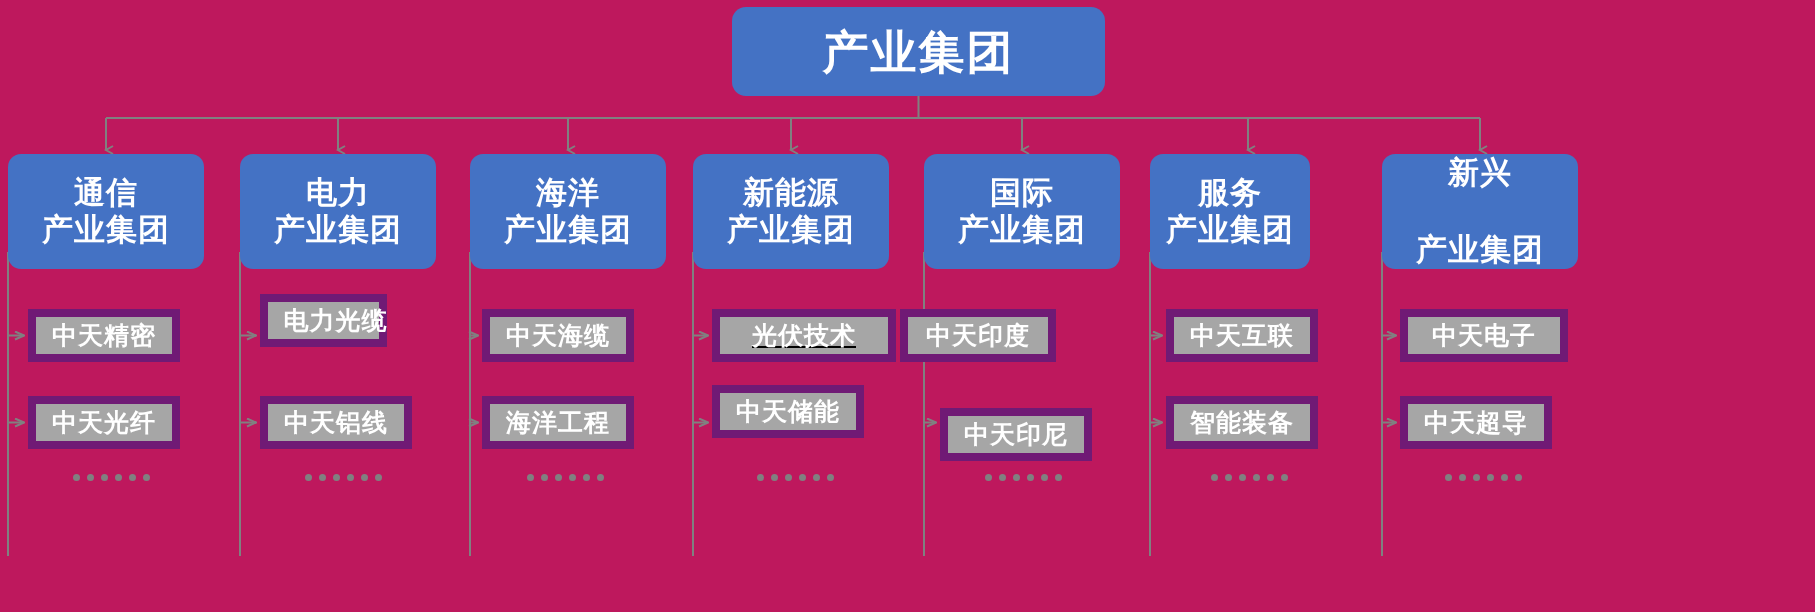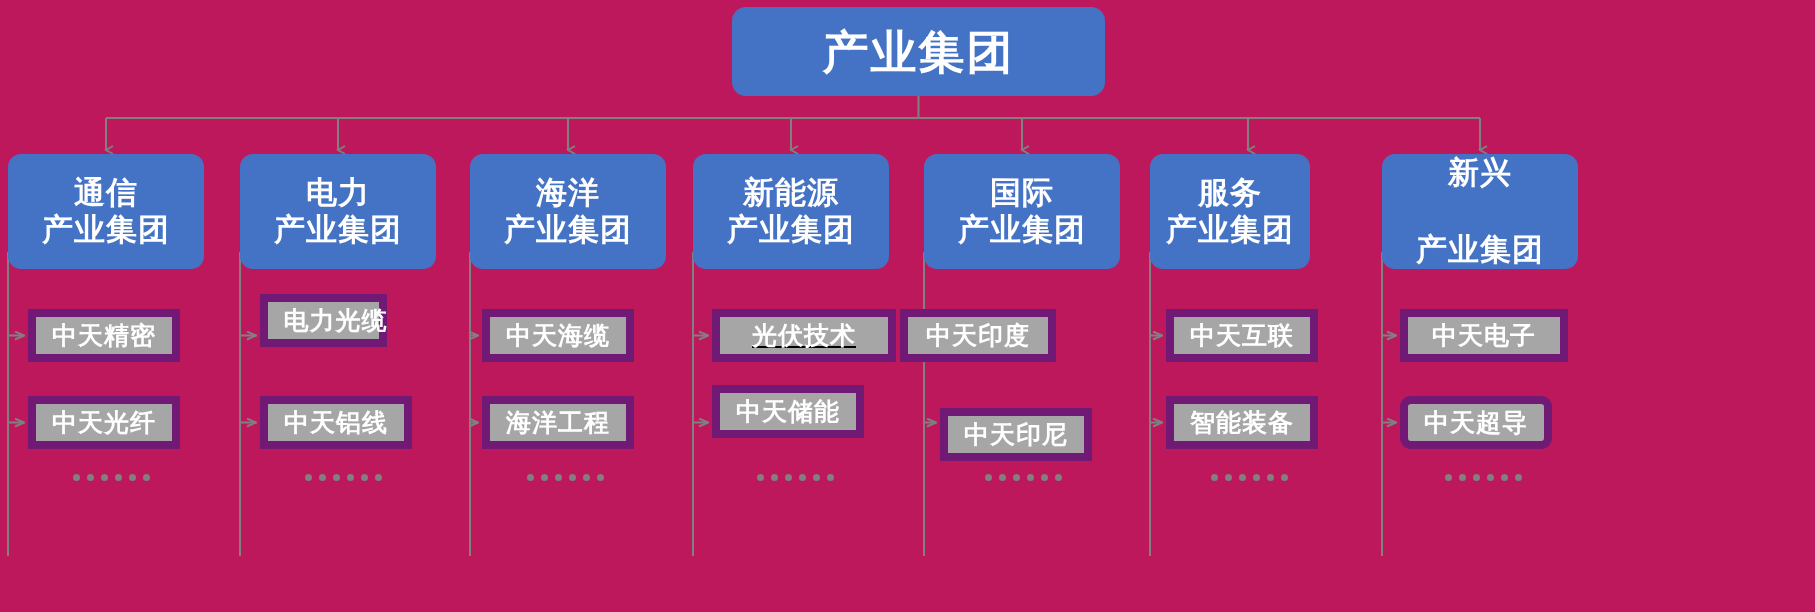--- a/index.html
+++ b/index.html
@@ -244,21 +244,21 @@
         <i></i>
         <i></i>
       </div>
       <div class="division" style="left: 1382px; width: 196px; gap: 40px;">
         <span class="d-line1">新兴</span>
         <span class="d-line2">产业集团</span>
       </div>
       <div class="sub" style="left: 1400px; width: 168px; top: 309px;">
         <span class="sub-label">中天电子</span>
       </div>
-      <div class="sub" style="left: 1400px; width: 152px; top: 396px; border-radius: 11px;">
+      <div class="sub" style="left: 1400px; width: 152px; top: 396px;">
         <span class="sub-label">中天超导</span>
       </div>
       <div class="dots" title="……" style="left: 1445px; top: 474px;">
         <i></i>
         <i></i>
         <i></i>
         <i></i>
         <i></i>
         <i></i>
       </div>

